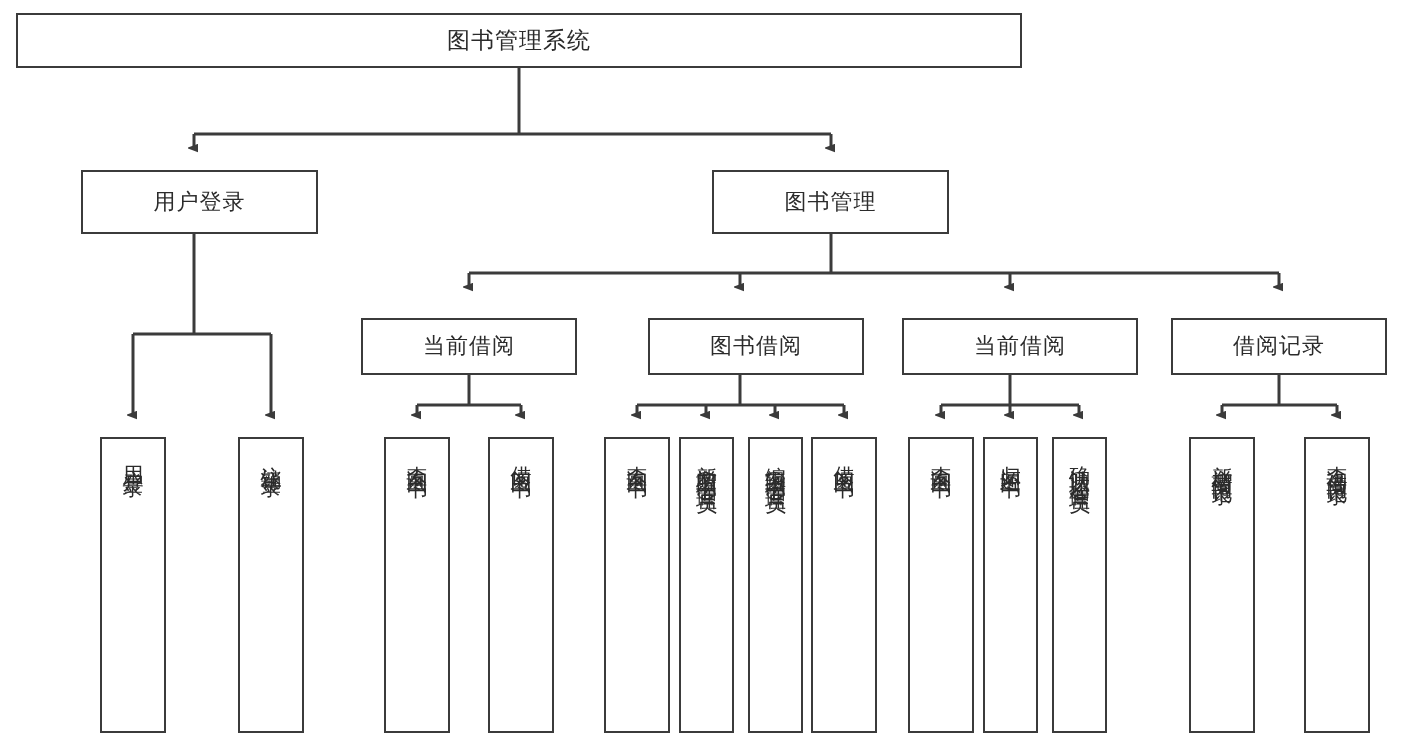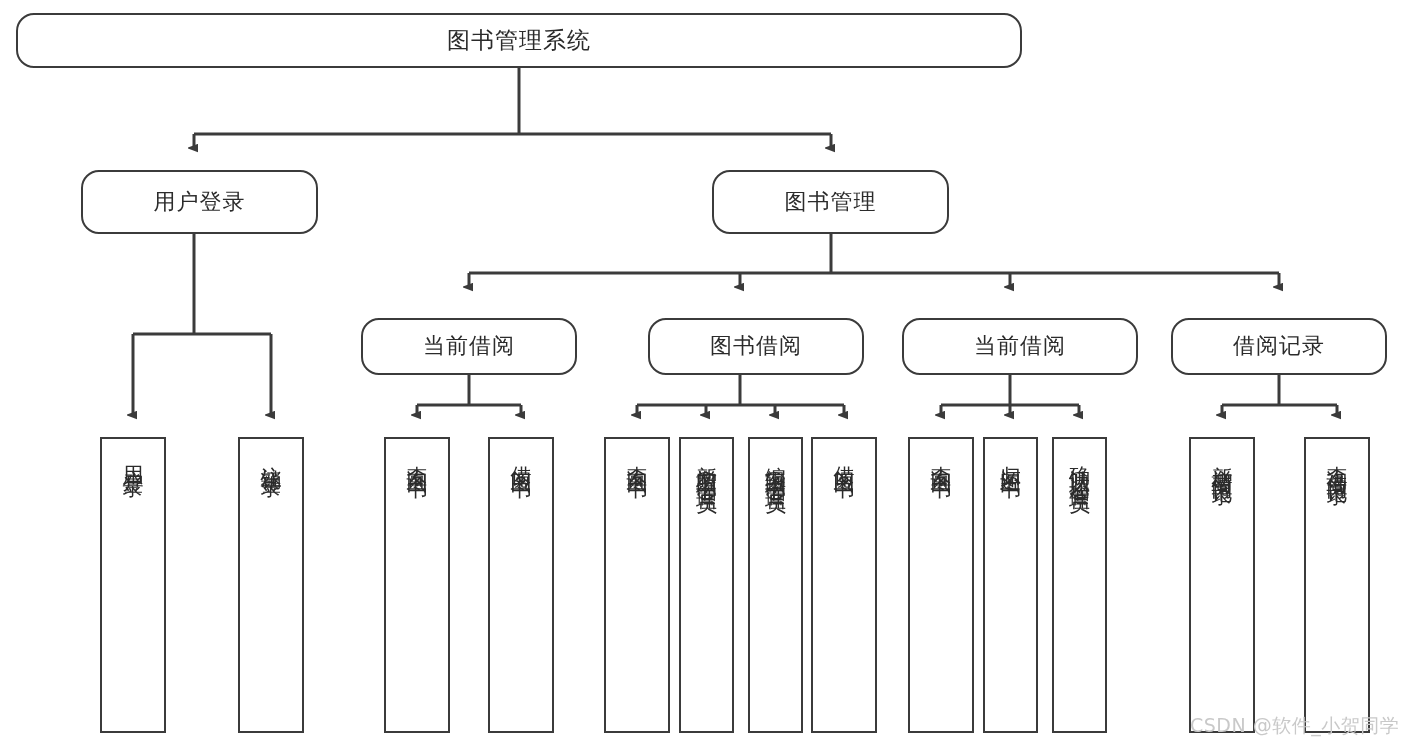--- a/index.html
+++ b/index.html
@@ -34,21 +34,20 @@
     display: flex;
     align-items: center;
     justify-content: center;
     color: #2b2b2b;
   }
   .node.h {
     
     font-size: 22px;
     line-height: 1.2;
     letter-spacing: 1px;
-    border-radius: 18px;
   }
   .node.v {
     
     font-size: 21px;
     letter-spacing: 2px;
     align-items: flex-start;
     justify-content: center;
     padding-top: 10px;
   }
   .node.v .vtext {
@@ -198,15 +197,14 @@
   </div>
 
   <div class="node v" style="left:1189px; top:437px; width:66px; height:296px;">
     <span class="vtext">新增借阅记录</span>
   </div>
 
   <div class="node v" style="left:1304px; top:437px; width:66px; height:296px;">
     <span class="vtext">查询借阅记录</span>
   </div>
 
-  <div class="watermark" style="left:1190px; top:713px;">CSDN @软件_小贺同学</div>
 
 </div>
 
 </body></html>

